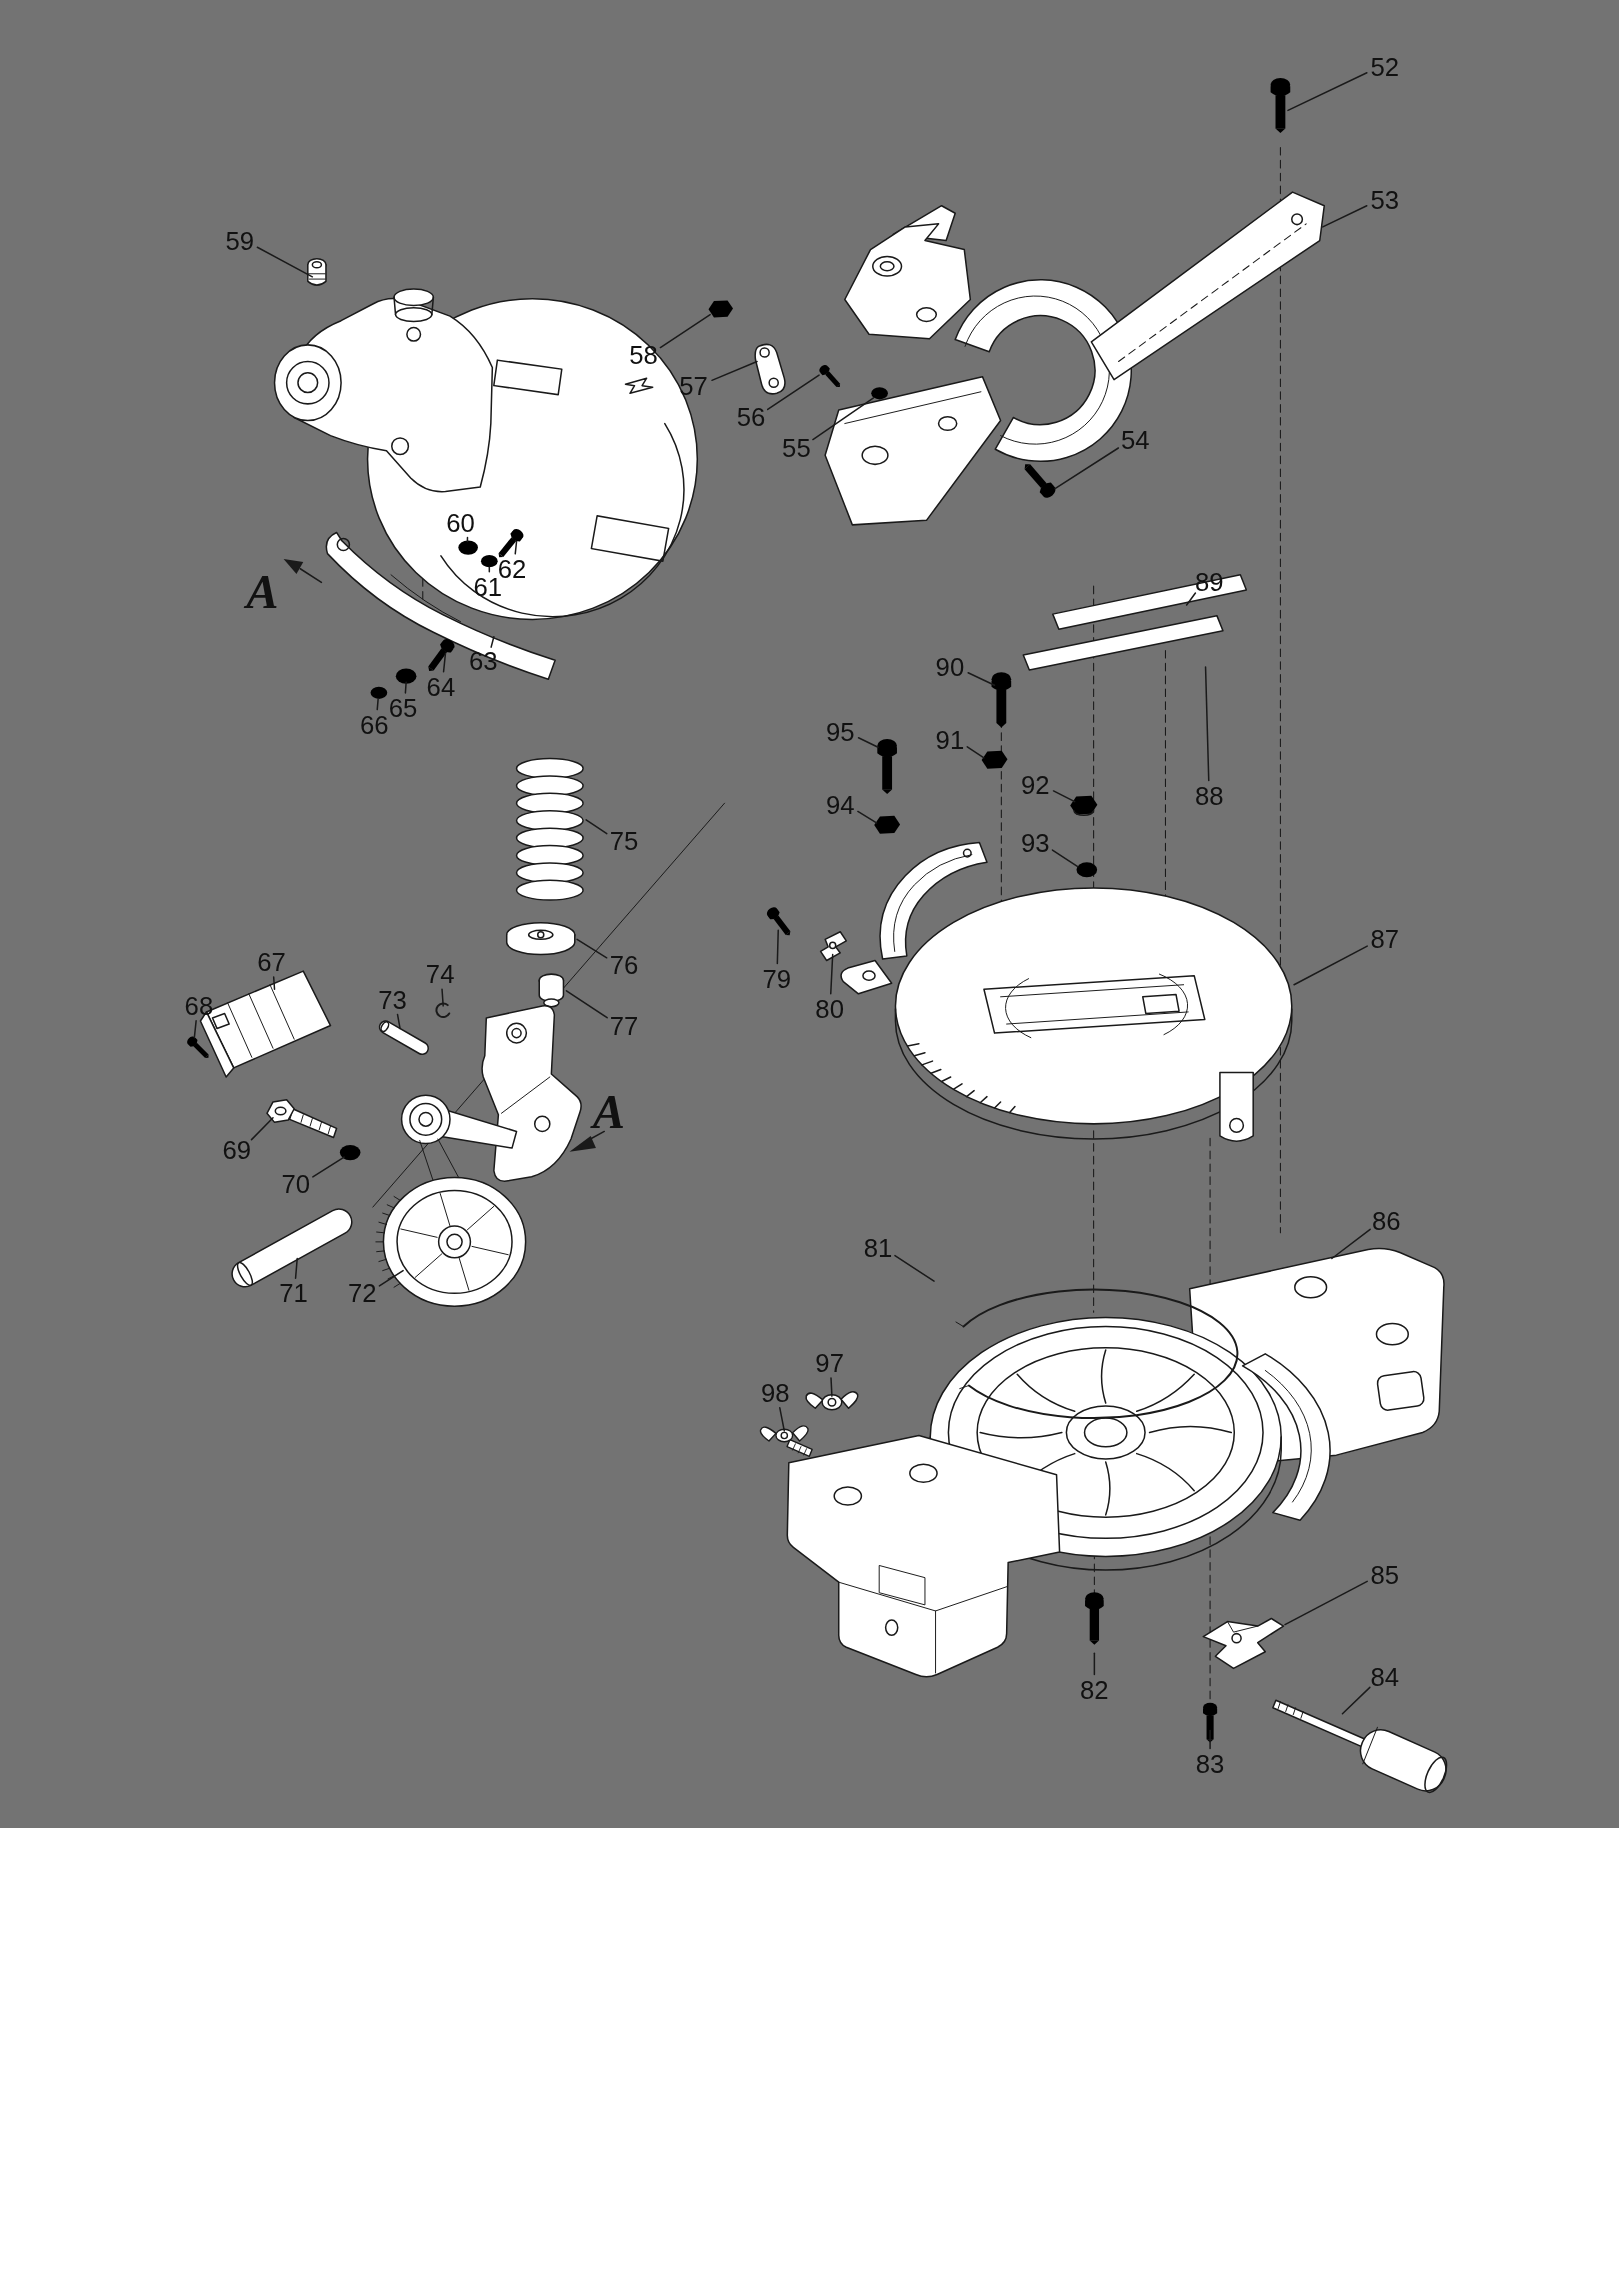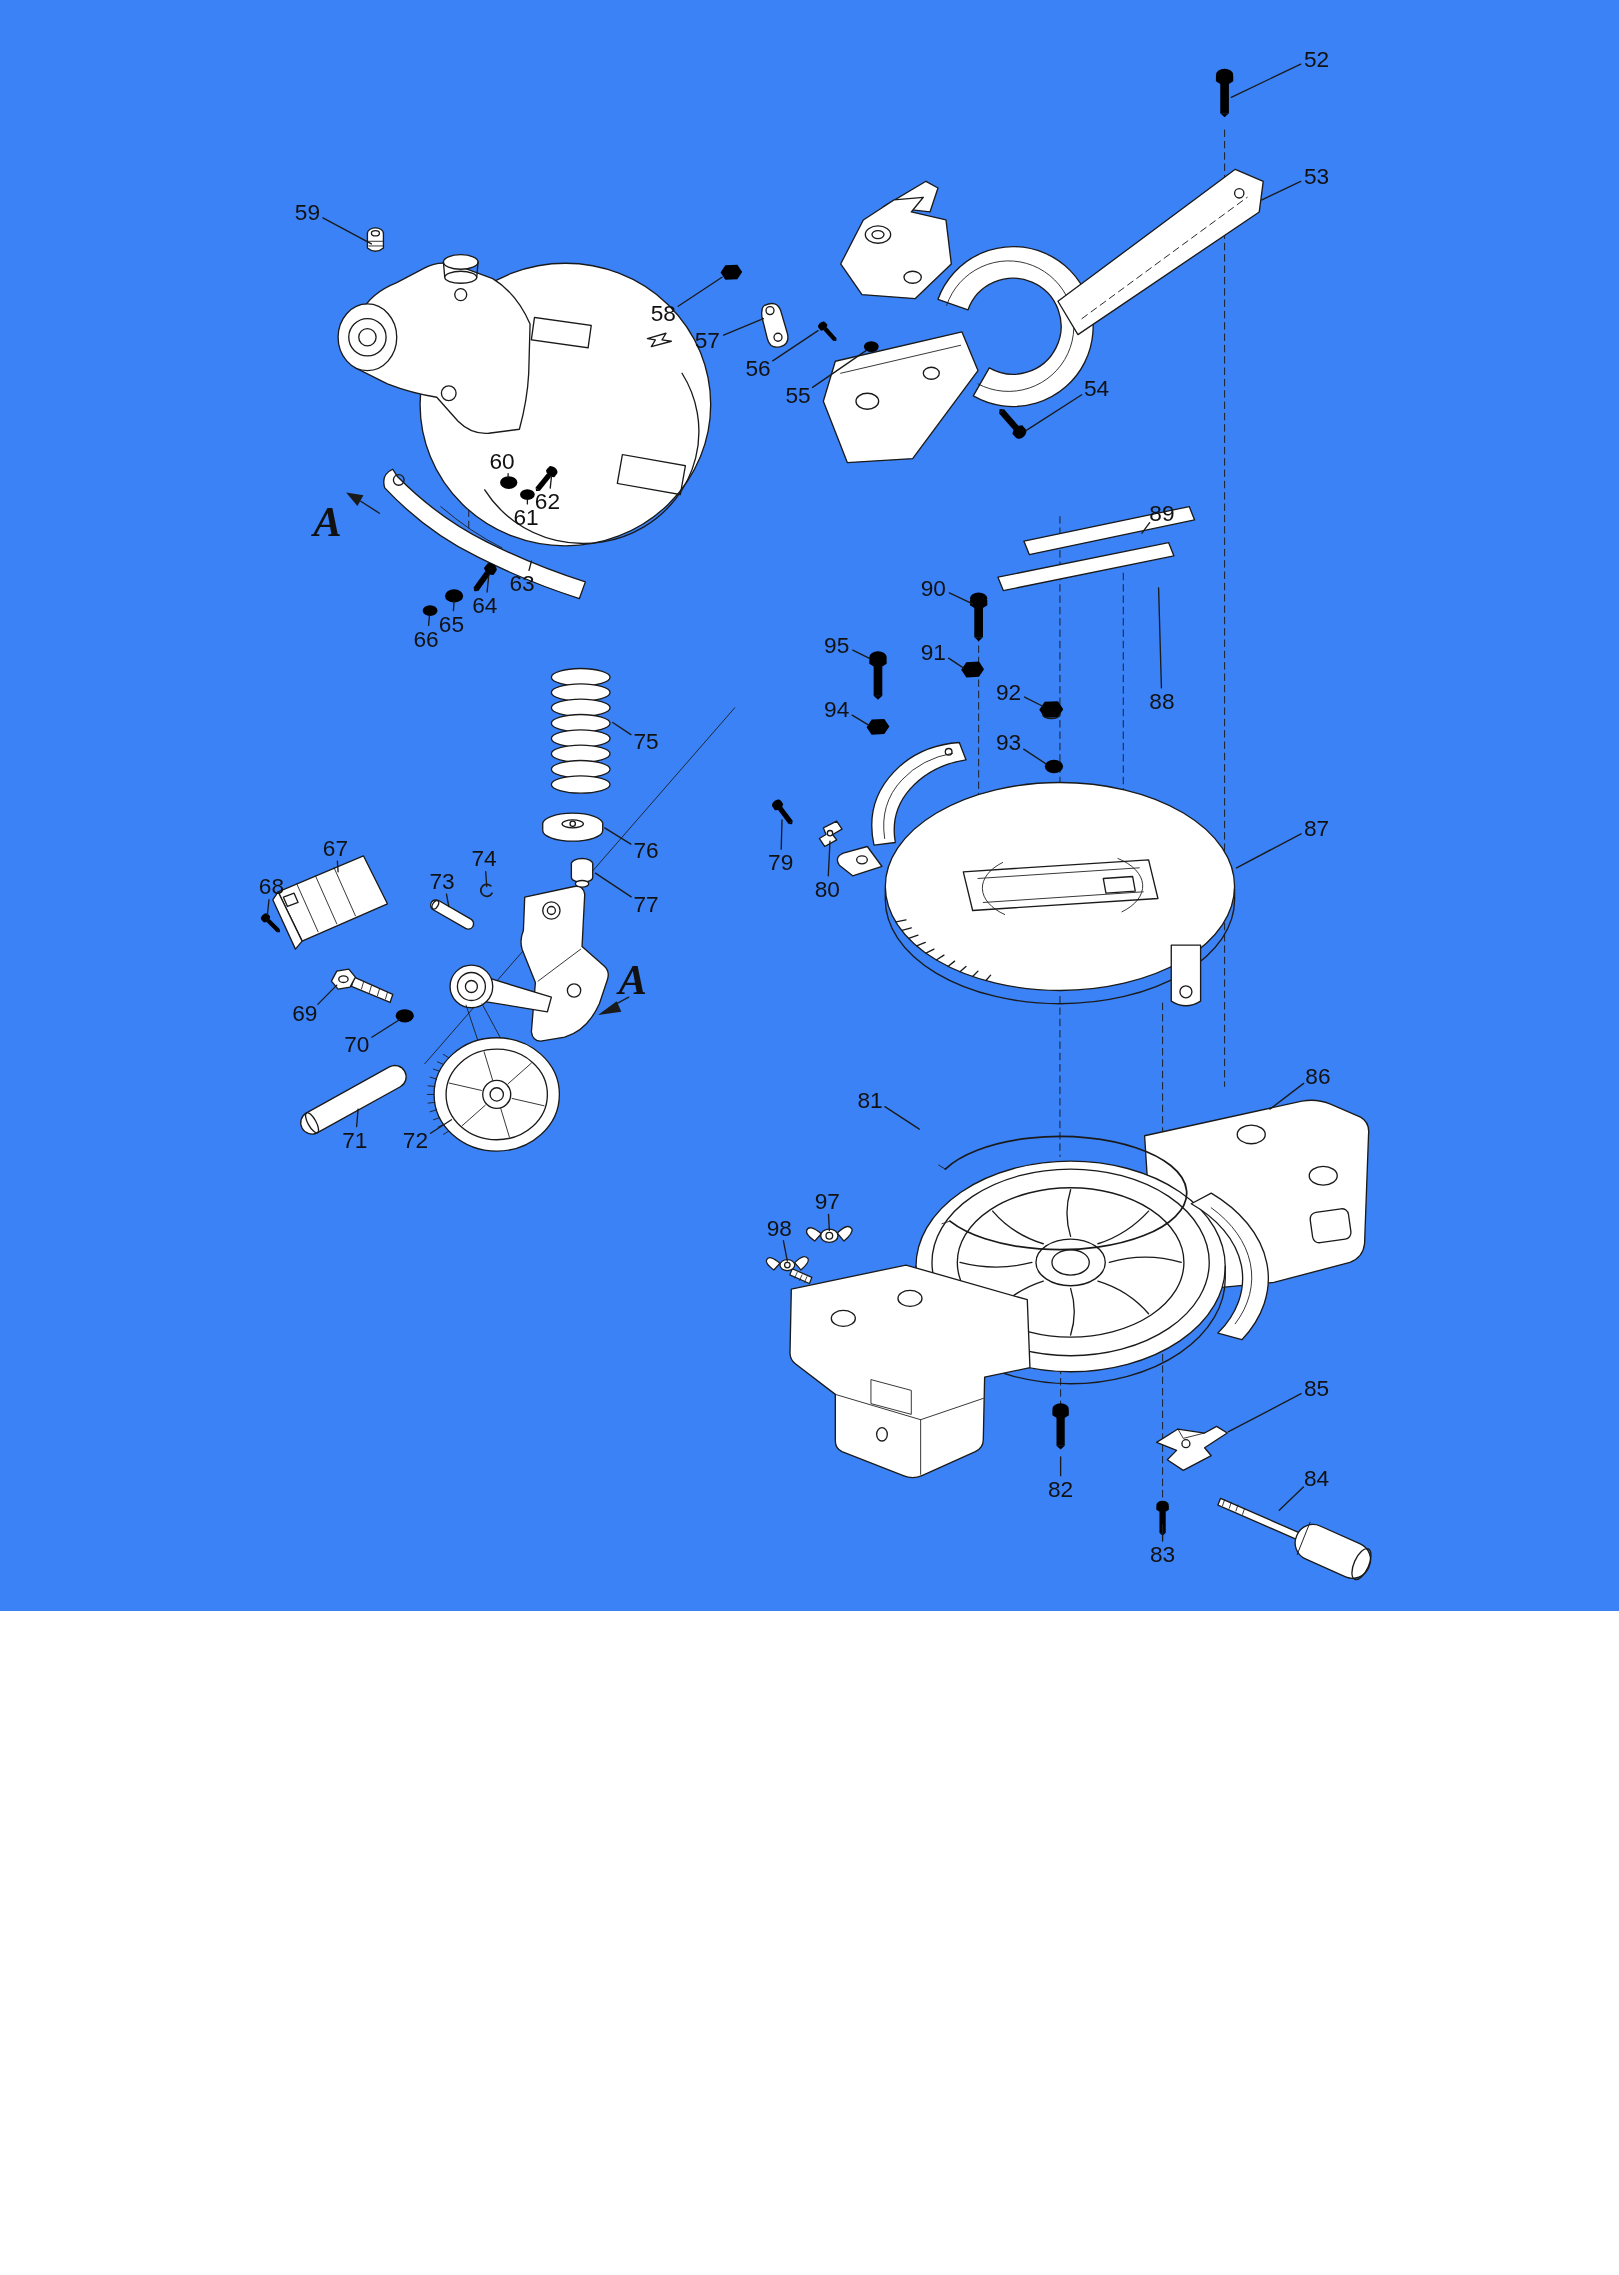--- a/index.html
+++ b/index.html
@@ -1,16 +1,16 @@
 <!DOCTYPE html>
 <html style="font-size:15px"><head>
 <meta charset="utf-8">
 <style>
   html,body{margin:0;padding:0;background:#ffffff;}
-  .page{width:1620px;height:1611px;position:relative;background:#3b82f6;overflow:hidden;}
+  .page{width:1620px;height:1828px;position:relative;background:#737373;overflow:hidden;}
   svg{display:block;width:100%;height:100%;}
   #drawing path,#drawing ellipse,#drawing circle,#drawing line,#drawing rect,#drawing polygon{
     stroke:#1a1a1a;stroke-width:2;fill:none;stroke-linecap:round;stroke-linejoin:round;}
   #drawing .w{fill:#ffffff;}
   #drawing .blk{fill:#1a1a1a;stroke:none;}
   #drawing .dash{stroke-dasharray:10 7;stroke-width:1.4;}
   #drawing .thin{stroke-width:1.3;}
   #drawing .mid{stroke-width:2.6;}
   .leader{stroke:#1a1a1a;stroke-width:1.5;}
   .part-num{font:400 34px "Liberation Sans","DejaVu Sans",sans-serif;fill:#111111;text-anchor:middle;dominant-baseline:central;}

